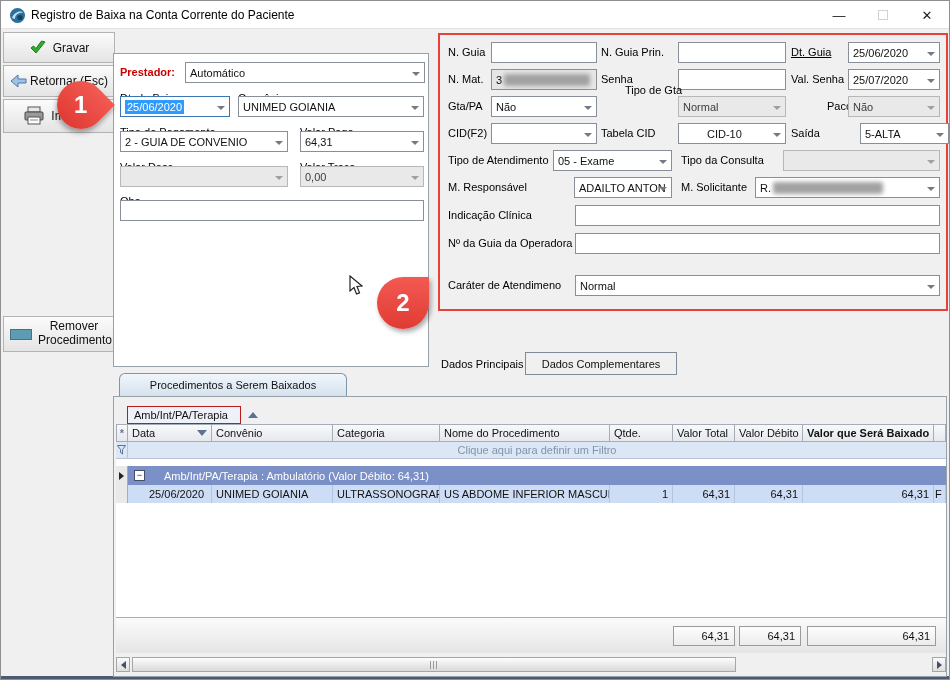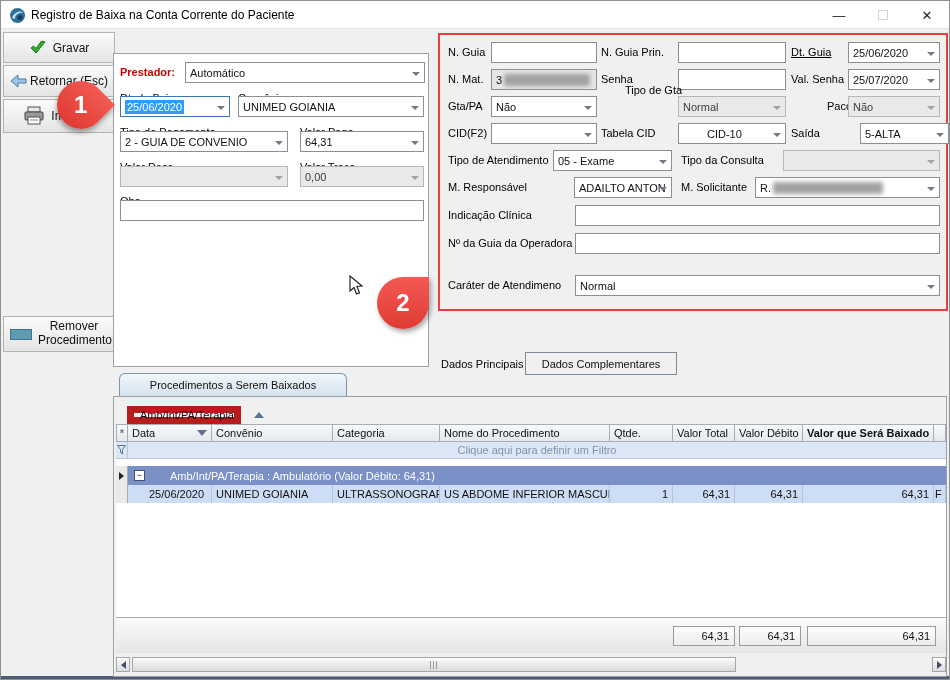--- a/index.html
+++ b/index.html
@@ -33,21 +33,21 @@
   .redact { display:inline-block; height:12px; background:#a2a2a2; filter:blur(2px); border-radius:2px; margin-left:2px; }
 
   
   .badge { position:absolute; width:48px; height:48px; background:linear-gradient(#f25a52,#e03b34); box-shadow:2px 3px 5px rgba(0,0,0,.35); display:flex; align-items:center; justify-content:center; z-index:40; }
   .badge span { color:#fff; font-size:24px; font-weight:bold; }
   .badge.tip-e { border-radius:50% 0 50% 50%; transform:rotate(45deg); }
   .badge.tip-e span { transform:rotate(-45deg); }
   .badge.tip-ne { border-radius:50% 0 50% 50%; }
 
   
-  .gb-box { position:absolute; background:#eef1f7; border:7px solid #b91c1c; display:flex; align-items:center; font-size:11px; padding:0 6px; gap:20px; }
+  .gb-box { position:absolute; background:#eef1f7; border:1px solid #b91c1c; display:flex; align-items:center; font-size:11px; padding:0 6px; gap:20px; }
   .hcell { position:absolute; top:0; height:18px; background:linear-gradient(#f8f9fb,#e5e8ec); border-right:1px solid #a7adb8; border-top:1px solid #a7adb8; border-bottom:1px solid #a7adb8; display:flex; align-items:center; padding:0 4px; font-size:11px; overflow:hidden; white-space:nowrap; }
   .tri-dn { width:0; height:0; border-left:5px solid transparent; border-right:5px solid transparent; border-top:6px solid #5d7191; }
   .tri-up { width:0; height:0; border-left:5px solid transparent; border-right:5px solid transparent; border-bottom:6px solid #5d7191; }
   .dcell { position:absolute; top:0; height:18px; display:flex; align-items:center; padding:0 4px; font-size:11px; white-space:nowrap; overflow:hidden; background:#cdddf5; border-right:1px solid #b4c3de; }
   .num { justify-content:flex-end; }
   .totbox { position:absolute; height:20px; background:linear-gradient(#fdfdfd,#ececec); border:1px solid #9b9b9b; display:flex; align-items:center; justify-content:flex-end; padding:0 5px; font-size:11px; }
 
   .hsb-btn { position:absolute; height:15px; width:14px; background:linear-gradient(#fafafa,#dedede); border:1px solid #a6a6a6; display:flex; align-items:center; justify-content:center; }
   .tri-l { width:0; height:0; border-top:4px solid transparent; border-bottom:4px solid transparent; border-right:5px solid #44506b; }
   .tri-r { width:0; height:0; border-top:4px solid transparent; border-bottom:4px solid transparent; border-left:5px solid #44506b; }
@@ -310,21 +310,21 @@
       <div style="flex:1; text-align:center; color:#8392ad;">Clique aqui para definir um Filtro</div>
     </div>
 
     <div style="position:absolute; left:2px; top:62px; width:830px; height:158px; background:#fff;">
 
       <div style="position:absolute; left:0; top:7px; width:830px; height:19px; background:#7c90c8; display:flex; align-items:center;">
         <div style="width:12px; height:100%; background:#e9e9e9; border-right:1px solid #a7adb8; display:flex; align-items:center; justify-content:center;">
           <span class="tri-r" style="border-left-color:#222;"></span>
         </div>
         <span style="margin-left:6px; width:11px; height:11px; background:#fff; border:1px solid #44506b; color:#222; font-size:9px; line-height:9px; text-align:center; flex:none;">−</span>
-        <span style="margin-left:25px; color:#fff;">Amb/Int/PA/Terapia : Ambulatório (Valor Débito: 64,31)</span>
+        <span style="margin-left:19px; color:#fff;">Amb/Int/PA/Terapia : Ambulatório (Valor Débito: 64,31)</span>
       </div>
 
       <div style="position:absolute; left:0; top:26px; width:830px; height:18px;">
         <div class="dcell" style="left:0; width:12px; background:#e9e9e9; border-right:1px solid #a7adb8;"></div>
         <div class="dcell" style="left:12px; width:84px; padding-left:21px;">25/06/2020</div>
         <div class="dcell" style="left:96px; width:121px;">UNIMED GOIANIA</div>
         <div class="dcell" style="left:217px; width:107px;">ULTRASSONOGRAFI</div>
         <div class="dcell" style="left:324px; width:170px;">US ABDOME INFERIOR MASCULINO</div>
         <div class="dcell num" style="left:494px; width:63px;">1</div>
         <div class="dcell num" style="left:557px; width:62px;">64,31</div>

